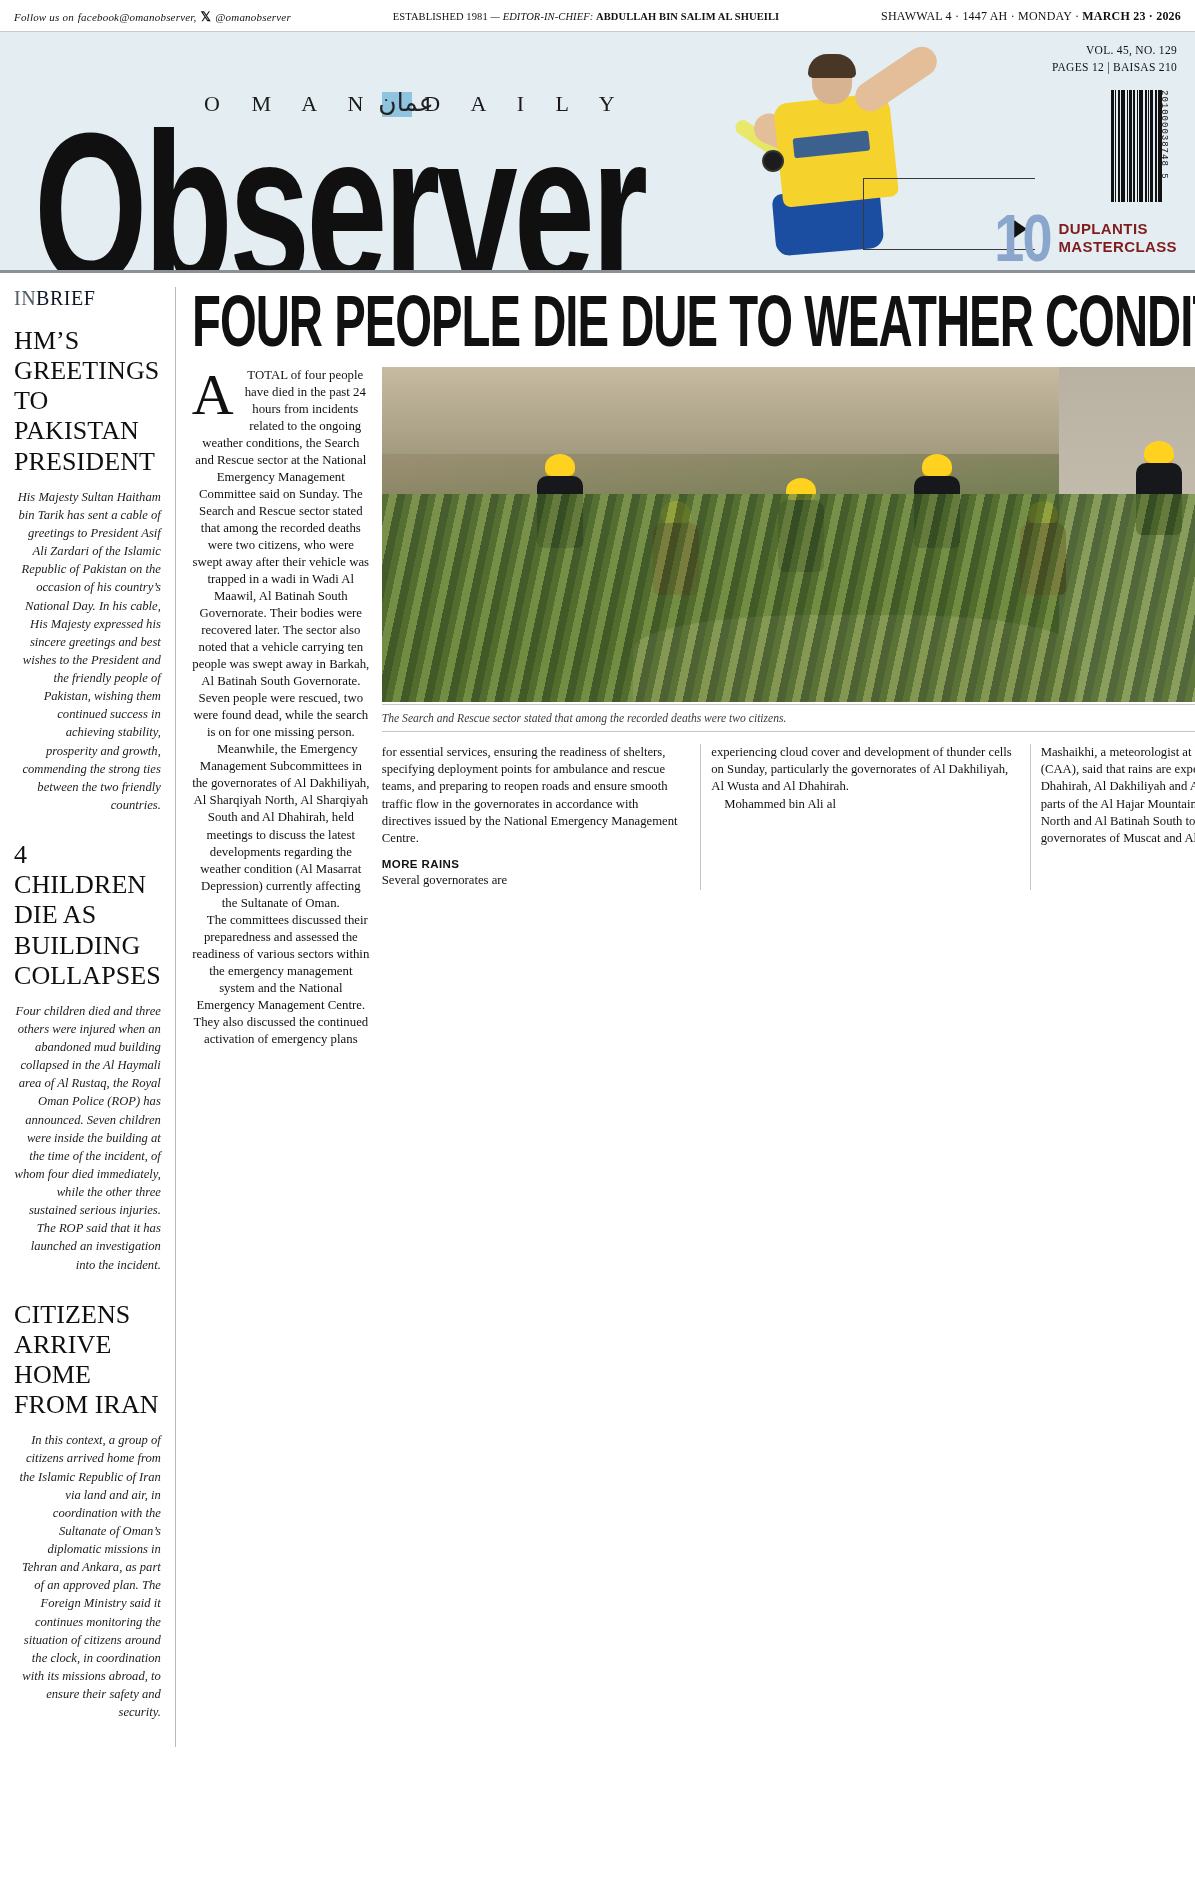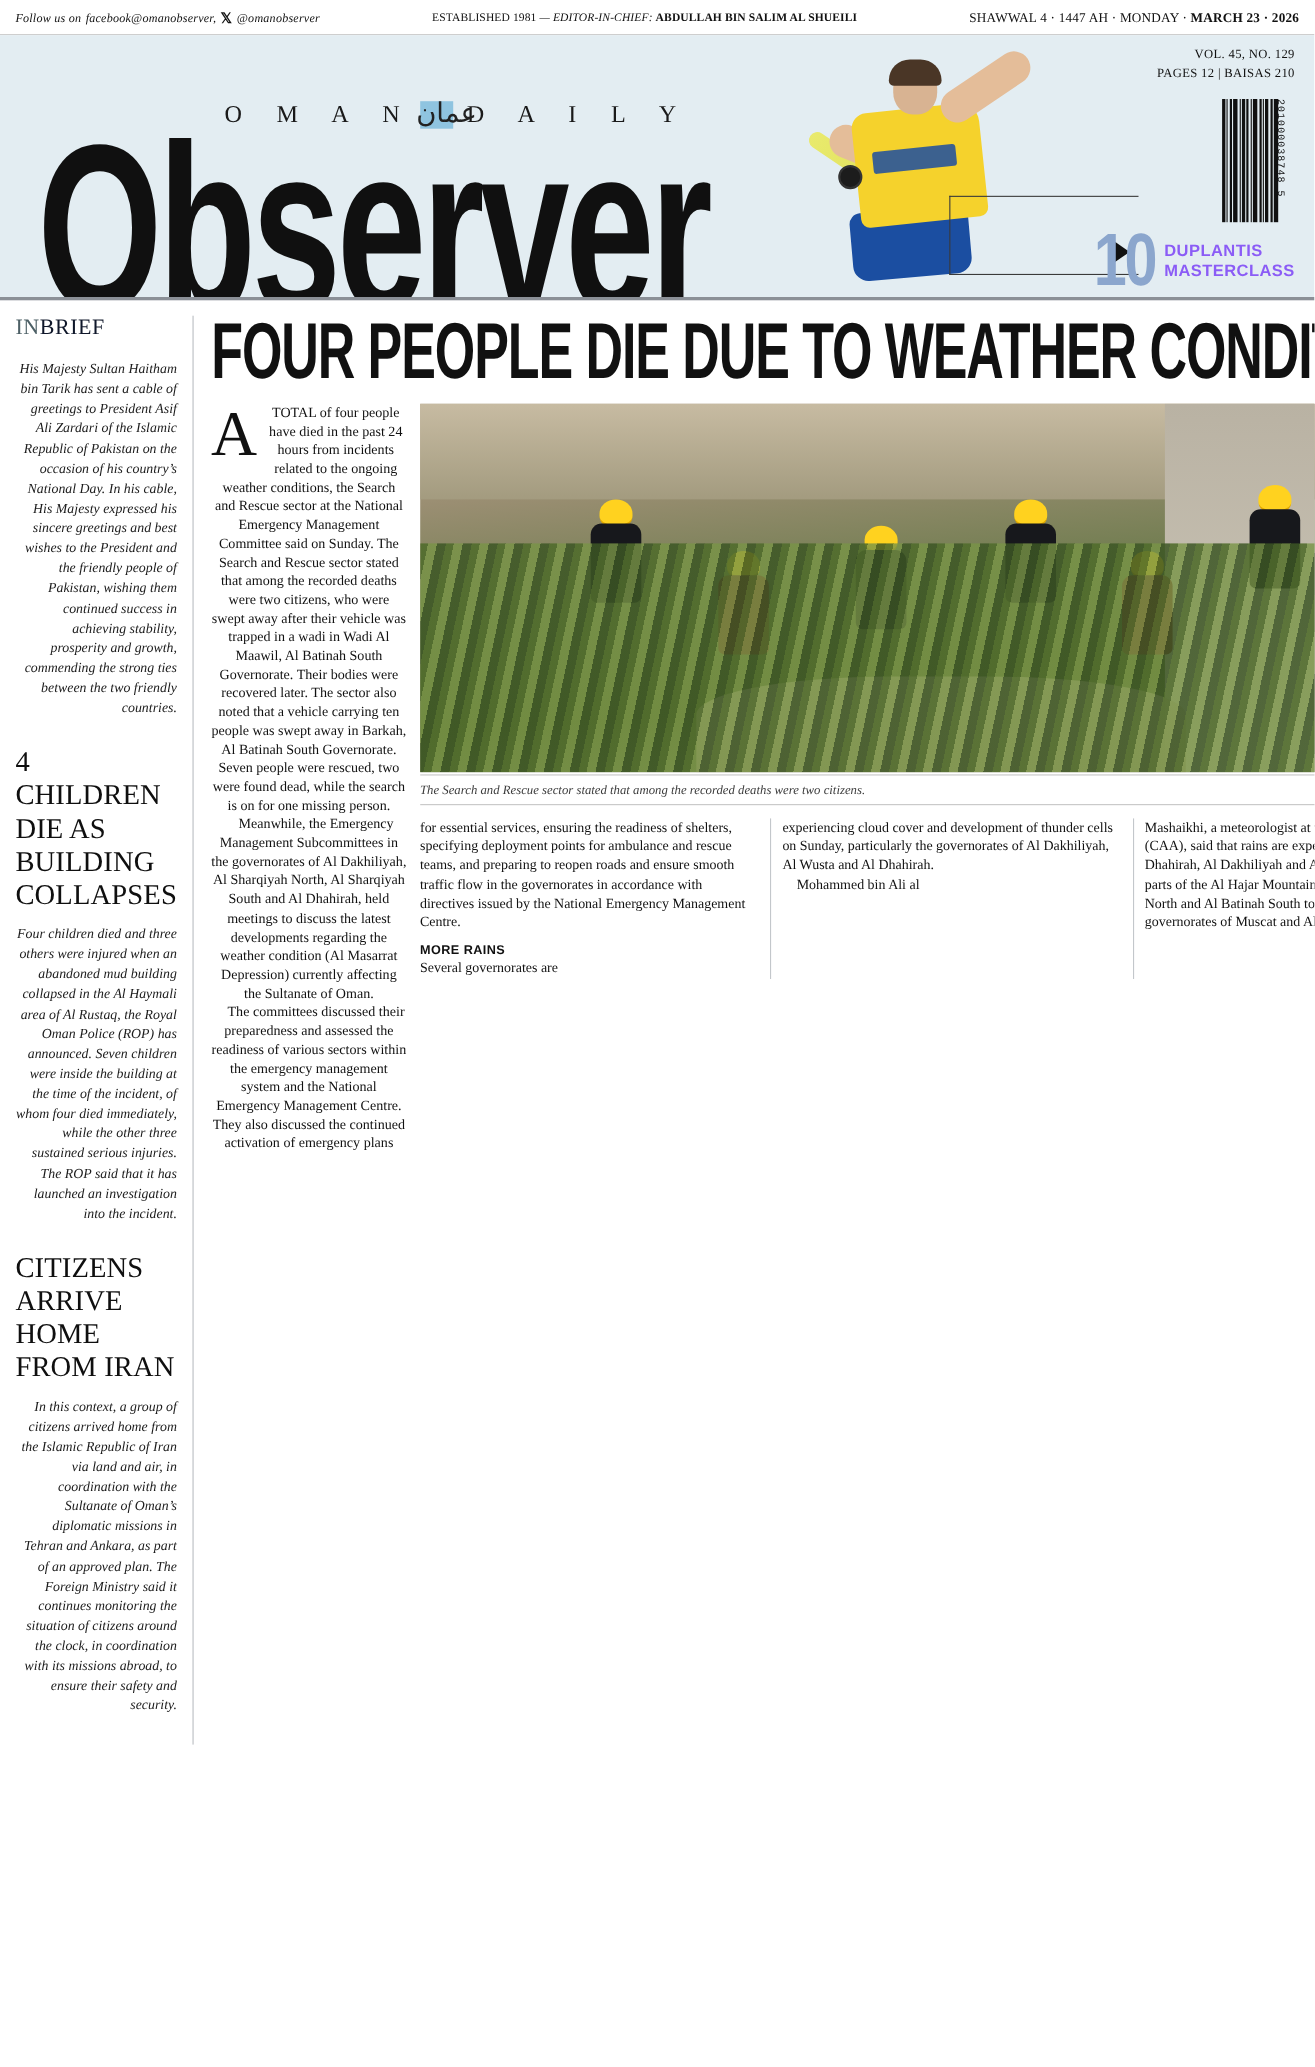--- a/index.html
+++ b/index.html
@@ -109,21 +109,21 @@
   }
   .promo {
     position:absolute; right: 18px; bottom: 8px; display:flex; align-items:center; gap:8px;
   }
   .promo .pnum {
     font-family:"Liberation Sans", sans-serif; font-weight:700; font-size:54px;
     color:#8ba6cd; line-height:.9; transform: scaleY(1.25); letter-spacing:-2px;
   }
   .promo .ptxt {
     font-family:"Liberation Sans", sans-serif; font-weight:700; font-size:15px;
-    line-height:1.18; letter-spacing:.4px; color:#8b5cf6; text-transform:uppercase;
+    line-height:1.18; letter-spacing:.4px; color:#7f1d1d; text-transform:uppercase;
   }
   .promo-arrow {
     position:absolute; right: 168px; bottom: 30px;
     width:0;height:0;border-top:11px solid transparent;border-bottom:11px solid transparent;border-left:16px solid #111;
   }
   .promo-box { position:absolute; right:160px; bottom:20px; width:172px; height:72px; border:1px solid #3a3a3a; border-right:none;}
 
   
   .rule-thick { height: 3px; background: #8b9097; margin: 0; }
 
@@ -306,20 +306,21 @@
 
   <div class="content">
     <div class="sec1">
 
       <div class="brief-col">
         <div class="inbrief">
           <b>IN</b><span>BRIEF</span>
         </div>
 
         <div>
+          <div class="brief-head">HM’S GREETINGS TO PAKISTAN PRESIDENT</div>
           <div class="brief-body">
               <p>His Majesty Sultan Haitham bin Tarik has sent a cable of greetings to President Asif Ali Zardari of the Islamic Republic of Pakistan on the occasion of his country’s National Day. In his cable, His Majesty expressed his sincere greetings and best wishes to the President and the friendly people of Pakistan, wishing them continued success in achieving stability, prosperity and growth, commending the strong ties between the two friendly countries.</p>
             </div>
         </div>
 
         <div>
           <div class="brief-head">4 CHILDREN DIE AS BUILDING COLLAPSES</div>
           <div class="brief-body">
               <p>Four children died and three others were injured when an abandoned mud building collapsed in the Al Haymali area of Al Rustaq, the Royal Oman Police (ROP) has announced. Seven children were inside the building at the time of the incident, of whom four died immediately, while the other three sustained serious injuries. The ROP said that it has launched an investigation into the incident.</p>
             </div>

